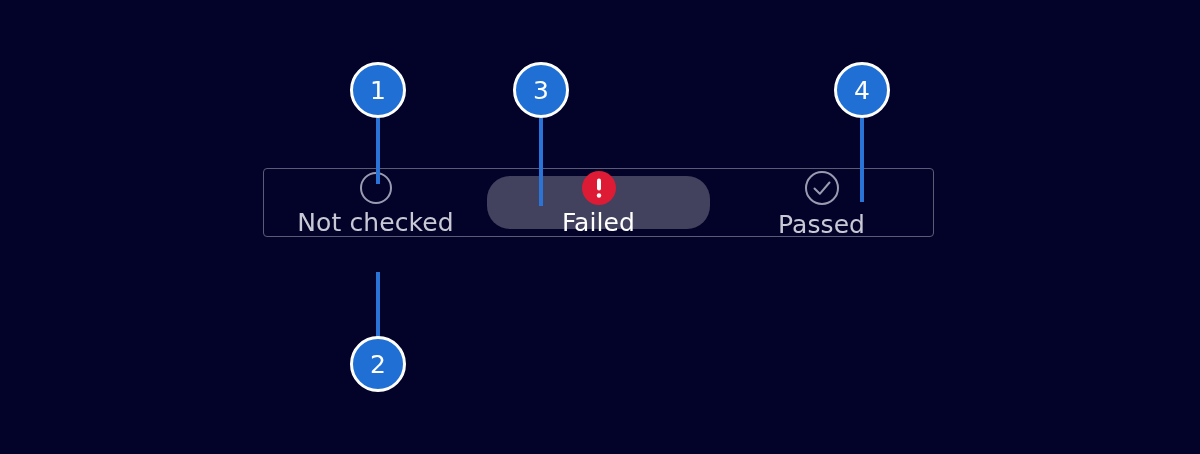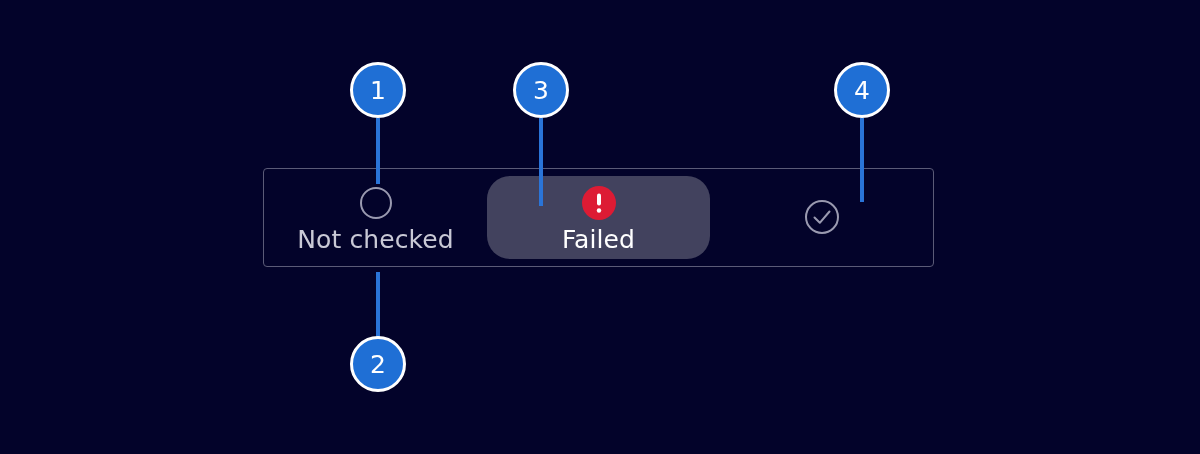--- a/index.html
+++ b/index.html
@@ -18,21 +18,21 @@
     width: 1200px;
     height: 454px;
   }
 
   
   .segmented-control {
     position: absolute;
     left: 263px;
     top: 168px;
     width: 671px;
-    height: 99px;
+    height: 69px;
     box-sizing: border-box;
     border: 1px solid #5b5b77;
     border-radius: 4px;
     display: flex;
     align-items: stretch;
     background: transparent;
   }
   .segment {
     flex: 1 1 0;
     position: relative;
@@ -125,20 +125,21 @@
       <span class="segment-label">Failed</span>
     </div>
 
     <div class="segment">
       <span class="segment-icon">
         <svg width="38" height="38" viewBox="0 0 38 38" aria-hidden="true">
           <circle cx="19" cy="19" r="16" fill="none" stroke="#9a9ab0" stroke-width="2"></circle>
           <polyline points="11.5,19.5 16.8,24.8 26.5,13.5" fill="none" stroke="#9a9ab0" stroke-width="2" stroke-linecap="round" stroke-linejoin="round"></polyline>
         </svg>
       </span>
+      <span class="segment-label">Passed</span>
     </div>
 
   </div>
 
   <div class="callout" style="left:350px; top:62px;">
     <span>1</span>
   </div>
   <div class="callout" style="left:350px; top:336px;">
     <span>2</span>
   </div>

